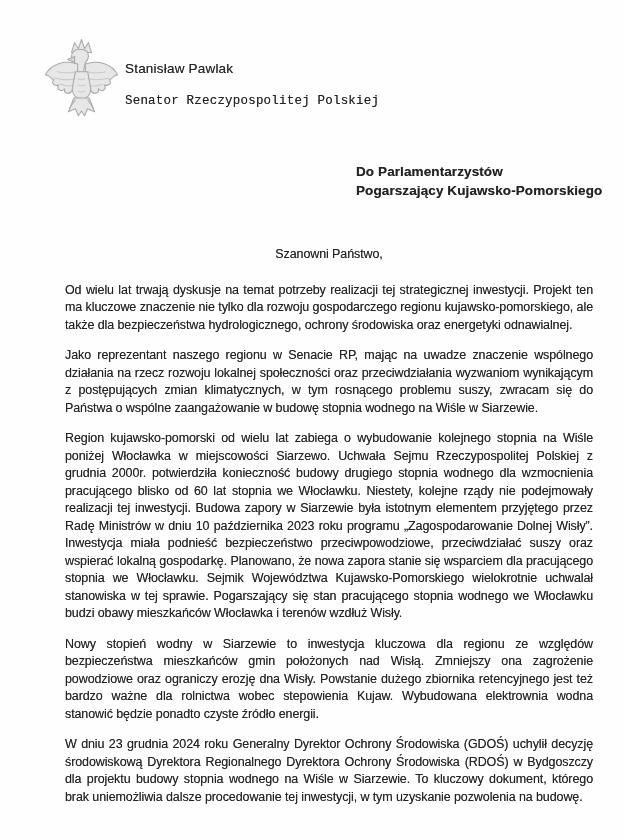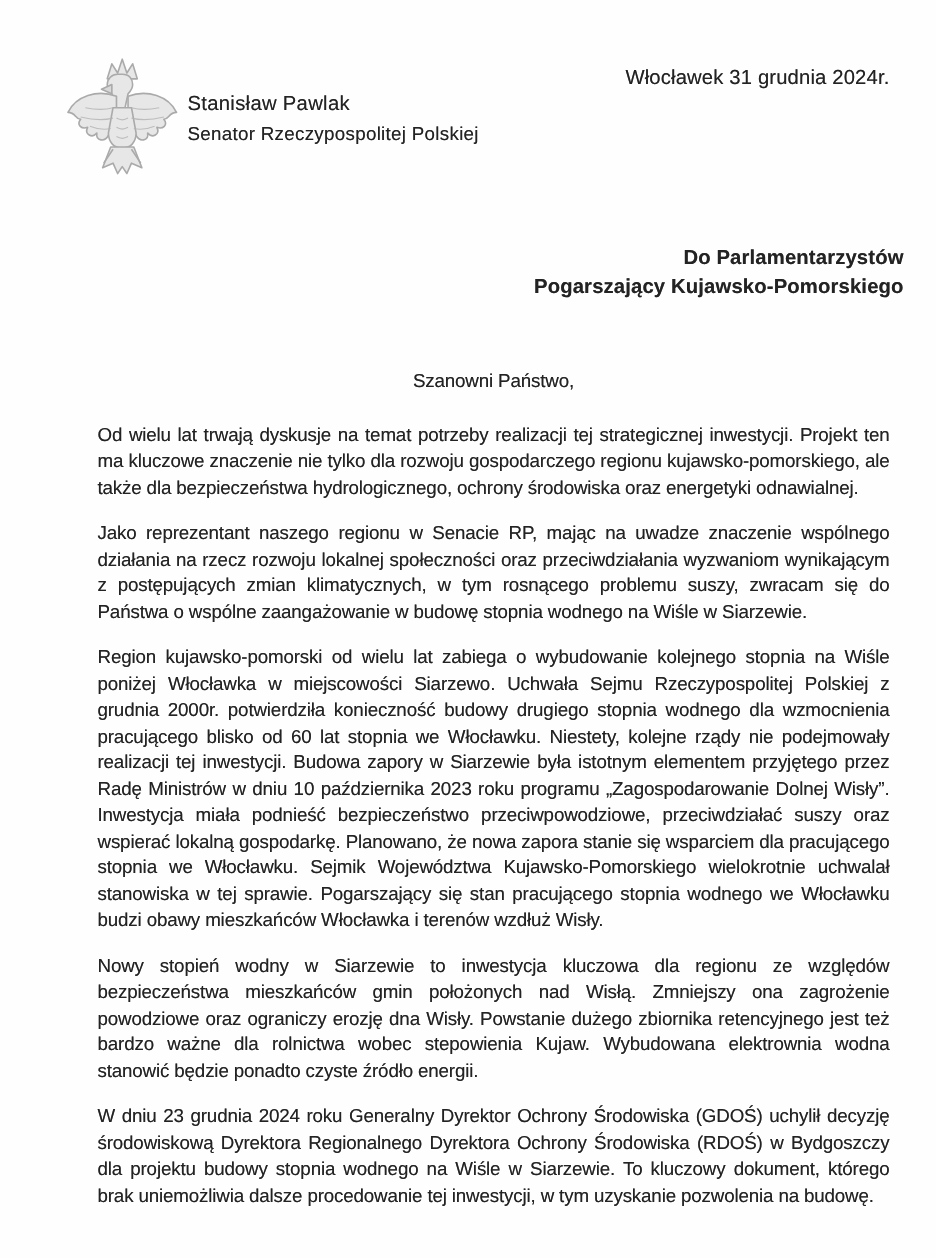--- a/index.html
+++ b/index.html
@@ -25,38 +25,37 @@
     height: 87px;
   }
   .emblem svg { width: 100%; height: 100%; }
   .sender {
     position: absolute;
     left: 125px;
     top: 61px;
     line-height: 16px;
   }
   .sender .name  { font-size: 13.5px; letter-spacing: 0.2px; }
-  .sender .title { font-size: 12.5px; margin-top: 4px; letter-spacing: 0.2px; }
+  .sender .title { font-size: 12.5px; margin-top: 16px; letter-spacing: 0.2px; font-family: Liberation Mono, monospace; }
   .date-line {
     position: absolute;
     top: 44px;
     right: 31px;
     font-size: 13.5px;
     letter-spacing: 0.1px;
   }
   
   .recipient {
     position: absolute;
     left: 356px;
     top: 162px;
     font-weight: bold;
     font-size: 13.5px;
     line-height: 19px;
     letter-spacing: 0.1px;
-    text-align: right;
   }
   
   .body-text {
     position: absolute;
     left: 65px;
     top: 246px;
     width: 528px;
     font-size: 12.5px;
     line-height: 17.5px;
     letter-spacing: -0.1px;
@@ -100,21 +99,20 @@
         <path d="M45 55 q5 3 10 0 M45 63 q5 3 10 0 M45 71 q5 3 10 0"></path>
       </g>
     </svg>
   </div>
 
   <div class="sender">
     <div class="name">Stanisław Pawlak</div>
     <div class="title">Senator Rzeczypospolitej Polskiej</div>
   </div>
 
-  <div class="date-line">Włocławek 31 grudnia 2024r.</div>
 
   <div class="recipient">
     <div>Do Parlamentarzystów</div>
     <div>Pogarszający Kujawsko-Pomorskiego</div>
   </div>
 
   <div class="body-text">
     <p class="salutation">Szanowni Państwo,</p>
     <p>Od wielu lat trwają dyskusje na temat potrzeby realizacji tej strategicznej inwestycji. Projekt ten ma kluczowe znaczenie nie tylko dla rozwoju gospodarczego regionu kujawsko-pomorskiego, ale także dla bezpieczeństwa hydrologicznego, ochrony środowiska oraz energetyki odnawialnej.</p>
     <p>Jako reprezentant naszego regionu w Senacie RP, mając na uwadze znaczenie wspólnego działania na rzecz rozwoju lokalnej społeczności oraz przeciwdziałania wyzwaniom wynikającym z postępujących zmian klimatycznych, w tym rosnącego problemu suszy, zwracam się do Państwa o wspólne zaangażowanie w budowę stopnia wodnego na Wiśle w Siarzewie.</p>

